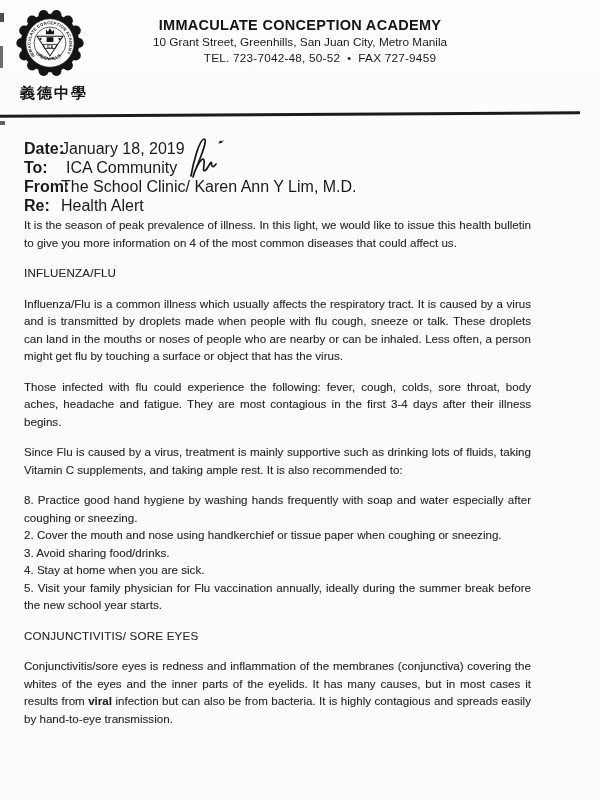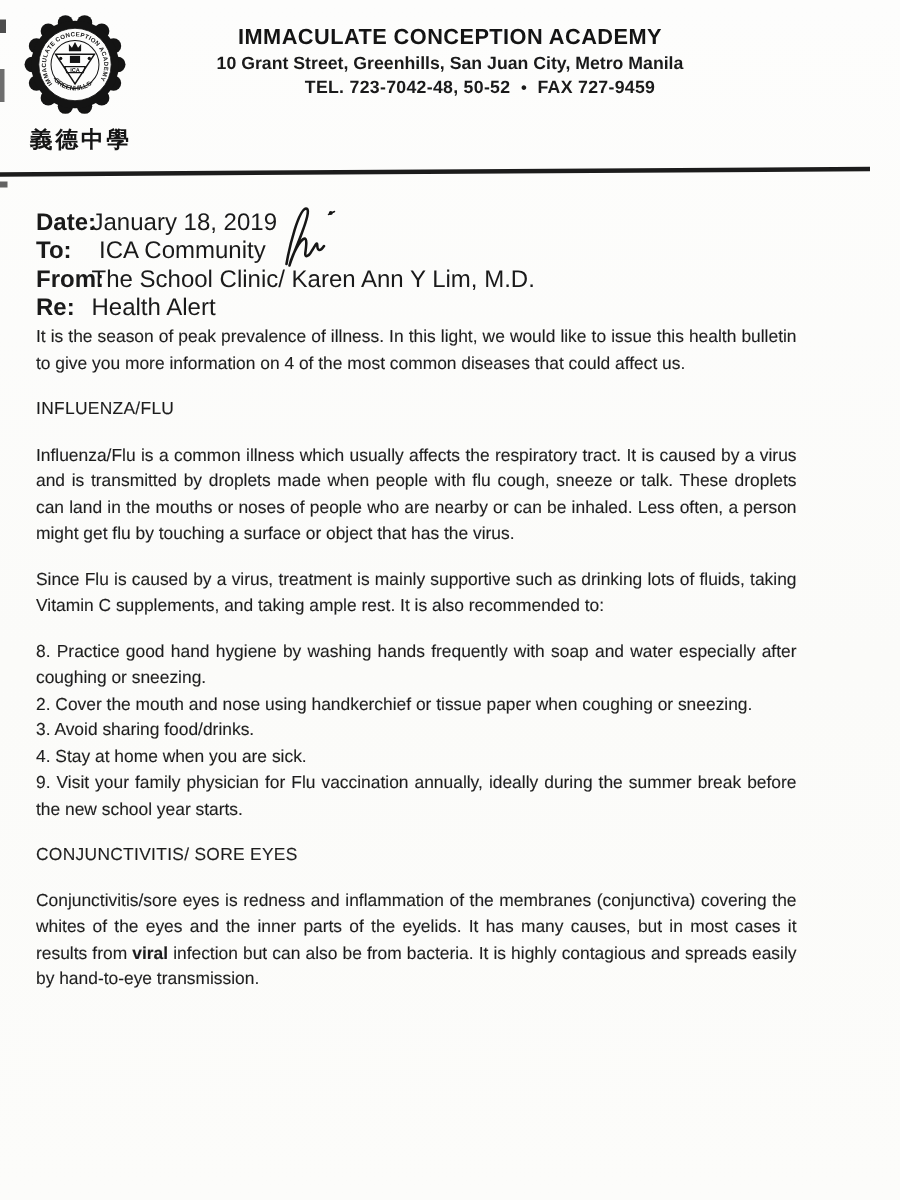--- a/index.html
+++ b/index.html
@@ -11,21 +11,21 @@
   }
   
   .seal { position:absolute; left:16px; top:9px; width:68px; height:68px; }
   .chinese-name {
     position:absolute; left:20px; top:84px; width:90px;
     font-family:"DejaVu Serif","Liberation Serif",serif;
     font-size:15px; font-weight:bold; letter-spacing:2px; color:#151515;
   }
   .head-center { text-align:center; padding-top:16px; }
   .school-name { font-size:14.5px; font-weight:bold; letter-spacing:0.3px; line-height:18px; color:#141414; }
-  .head-line   { font-size:11.8px; font-weight:bold; line-height:16px; color:#1a1a1a; }
+  .head-line   { font-size:11.8px; font-weight:normal; line-height:16px; color:#1a1a1a; }
   .head-line.contacts { letter-spacing:0.2px;padding-left:40px; }
   .sep-dot { display:inline-block; margin:0 7px; font-size:11px; }
   .email-line { font-style:italic; }
   .email-underline { text-decoration:underline; }
   .header-divider {
     position:absolute; left:-2px; top:113px; width:582px; height:3px;
     background:#1c1c1c; transform:rotate(-0.35deg);
   }
   
   .meta { position:absolute; top:139px; left:24px; font-size:16px; }
@@ -141,29 +141,30 @@
     <path d="M38,10 L42,8" stroke="#161616" stroke-width="1" stroke-linecap="round"></path>
   </svg>
 
   <div class="letter-body">
     <p class="para">It is the season of peak prevalence of illness. In this light, we would like to issue this health bulletin to give you more information on 4 of the most common diseases that could affect us.</p>
 
     <p class="section-heading">INFLUENZA/FLU</p>
 
     <p class="para">Influenza/Flu is a common illness which usually affects the respiratory tract. It is caused by a virus and is transmitted by droplets made when people with flu cough, sneeze or talk. These droplets can land in the mouths or noses of people who are nearby or can be inhaled. Less often, a person might get flu by touching a surface or object that has the virus.</p>
 
+    <p class="para">Those infected with flu could experience the following: fever, cough, colds, sore throat, body aches, headache and fatigue. They are most contagious in the first 3-4 days after their illness begins.</p>
 
     <p class="para">Since Flu is caused by a virus, treatment is mainly supportive such as drinking lots of fluids, taking Vitamin C supplements, and taking ample rest. It is also recommended to:</p>
 
     <div class="tip-list">
       <div class="tip-item">8. Practice good hand hygiene by washing hands frequently with soap and water especially after coughing or sneezing.</div>
       <div class="tip-item">2. Cover the mouth and nose using handkerchief or tissue paper when coughing or sneezing.</div>
       <div class="tip-item">3. Avoid sharing food/drinks.</div>
       <div class="tip-item">4. Stay at home when you are sick.</div>
-      <div class="tip-item">9. Visit your family physician for Flu vaccination annually, ideally during the summer break before the new school year starts.</div>
+      <div class="tip-item">5. Visit your family physician for Flu vaccination annually, ideally during the summer break before the new school year starts.</div>
     </div>
 
     <p class="section-heading">CONJUNCTIVITIS/ SORE EYES</p>
 
     <p class="para"><span>Conjunctivitis/sore eyes is redness and inflammation of the membranes (conjunctiva) covering the whites of the eyes and the inner parts of the eyelids. It has many causes, but in most cases it results from </span><b>viral</b><span> infection but can also be from bacteria. It is highly contagious and spreads easily by hand-to-eye transmission.</span></p>
   </div>
 
 </div>
 
 </body></html>

